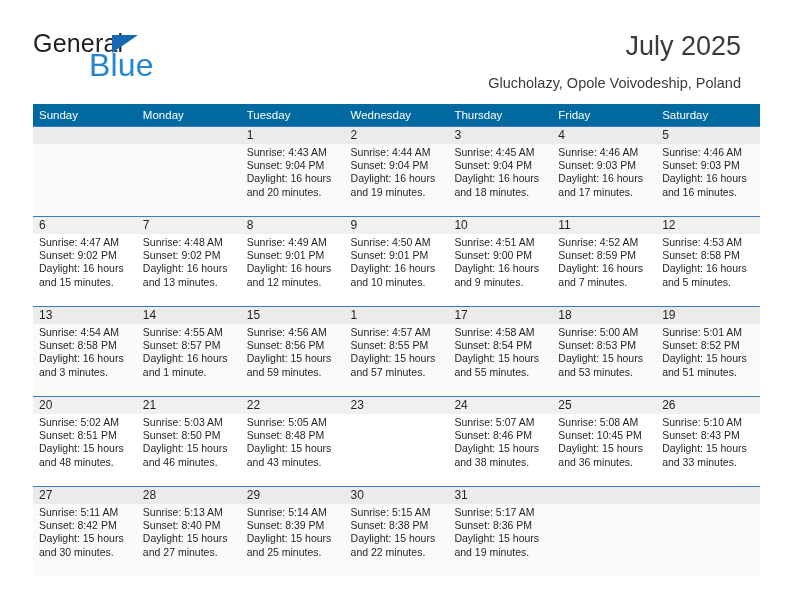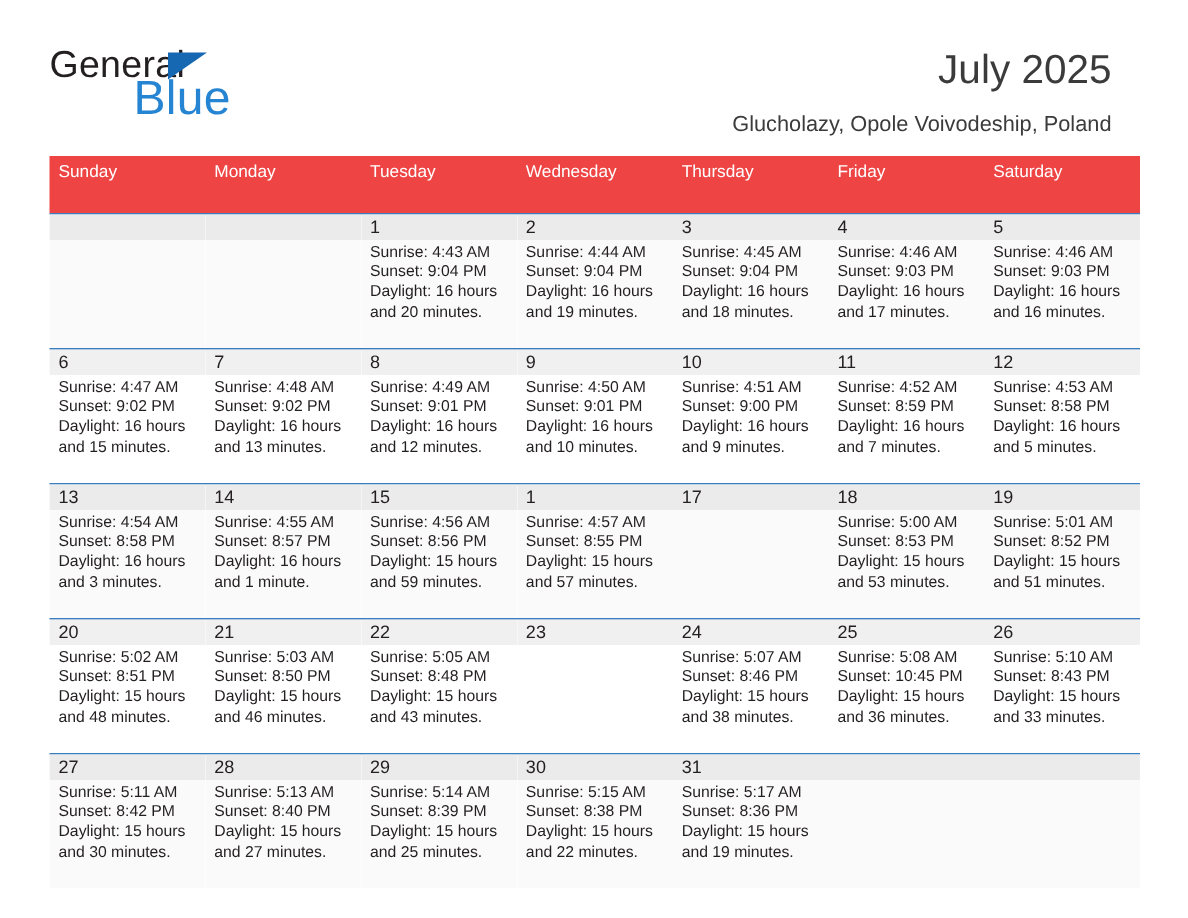--- a/index.html
+++ b/index.html
@@ -86,22 +86,22 @@
 
   
   .calendar {
     position: absolute;
     left: 33px;
     top: 104px;
     width: 727px;
   }
   .weekdays {
     display: flex;
-    background: #ef4444;
-    height: 38px;
+    background: #0369a1;
+    height: 22px;
   }
   .weekday {
     flex: 1 1 0;
     color: #ffffff;
     font-size: 11.5px;
     line-height: 22px;
     padding-left: 6px;
     box-sizing: border-box;
     white-space: nowrap;
   }
@@ -354,20 +354,25 @@
               <div class="info">
                 <div>Sunrise: 4:57 AM</div>
                 <div>Sunset: 8:55 PM</div>
                 <div class="daylight">Daylight: 15 hours and 57 minutes.</div>
               </div>
             </div>
           </div>
           <div class="cell">
             <div class="cell-inner">
               <div class="daynum">17</div>
+              <div class="info">
+                <div>Sunrise: 4:58 AM</div>
+                <div>Sunset: 8:54 PM</div>
+                <div class="daylight">Daylight: 15 hours and 55 minutes.</div>
+              </div>
             </div>
           </div>
           <div class="cell">
             <div class="cell-inner">
               <div class="daynum">18</div>
               <div class="info">
                 <div>Sunrise: 5:00 AM</div>
                 <div>Sunset: 8:53 PM</div>
                 <div class="daylight">Daylight: 15 hours and 53 minutes.</div>
               </div>

